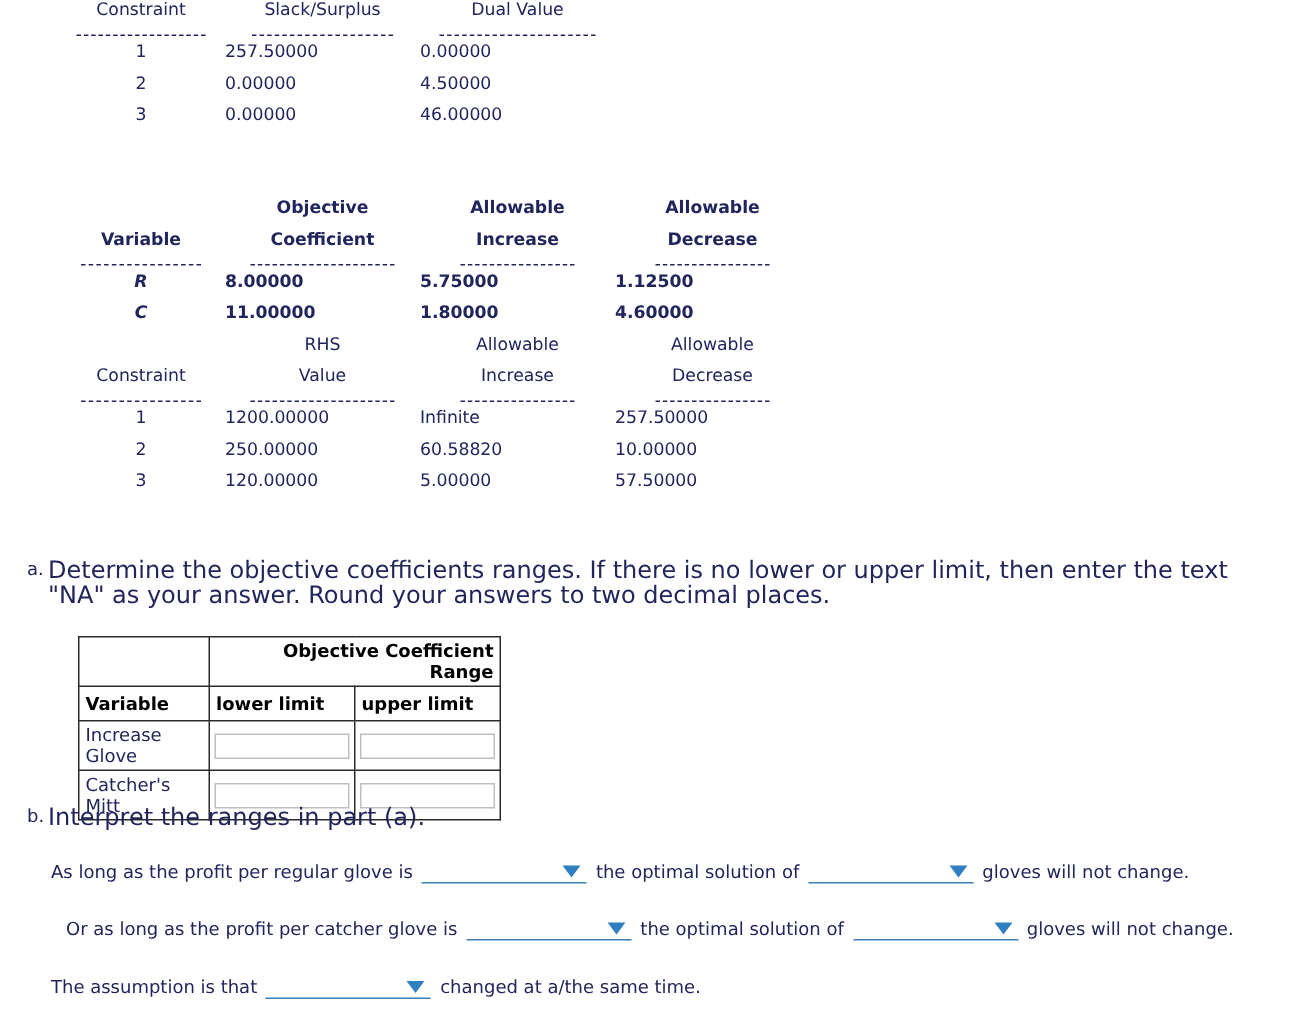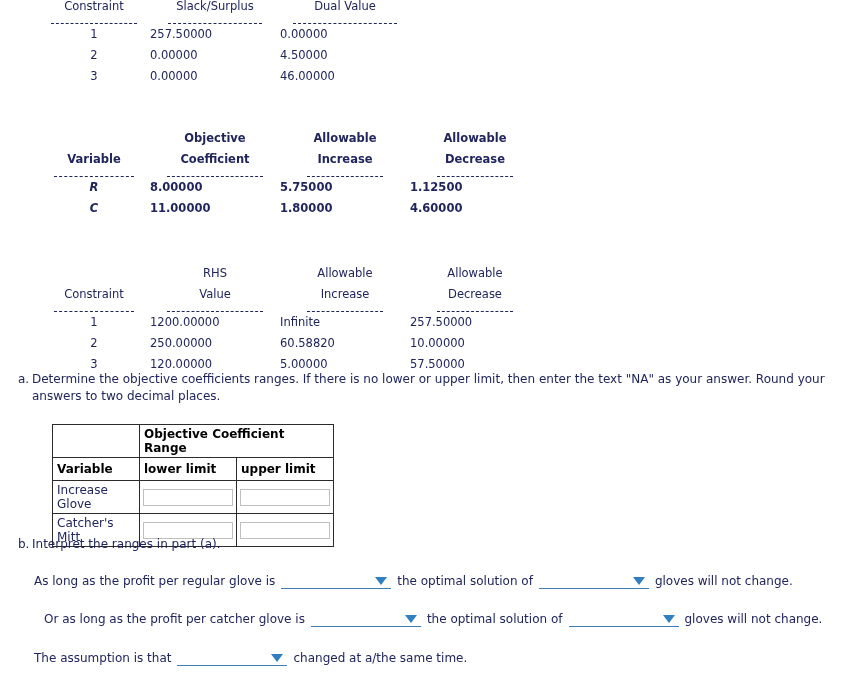--- a/index.html
+++ b/index.html
@@ -70,21 +70,21 @@
     color: #20255c;
   }
   .q-letter {
     position: absolute;
     left: 0;
     top: 0;
     font-size: 12px;
   }
   .q-text {
     margin-left: 14px;
-    font-size: 12px;
+    font-size: 16px;
   }
 
   
   .answer-table {
     position: absolute;
     border-collapse: collapse;
     background: #ffffff;
   }
   .answer-table td {
     border: 1.4px solid #2b2b2b;
@@ -233,21 +233,21 @@
   </tr>
   <tr>
     <td class="ital">C</td>
     <td class="num">11.00000</td>
     <td class="num">1.80000</td>
     <td class="num">4.60000</td>
   </tr>
 </tbody>
   </table>
 
-<table class="report" id="t3" style="left:38px; top:219px;margin-top:44px;">
+<table class="report" id="t3" style="left:38px; top:219px;">
   <tbody>
       <tr>
     <td class="hd c-label"></td>
     <td class="hd c-col">RHS</td>
     <td class="hd c-col">Allowable</td>
     <td class="hd c-col">Allowable</td>
   </tr>
   <tr>
     <td class="hd">Constraint</td>
     <td class="hd">Value</td>
@@ -291,21 +291,21 @@
 
 <div class="q-block" style="left:18px; top:371px; width:832px;">
   <span class="q-letter">a.</span>
   <div class="q-text">Determine the objective coefficients ranges. If there is no lower or upper limit, then enter the text "NA" as your answer. Round your answers to two decimal places.</div>
 </div>
 
 <table class="answer-table" style="left:52px; top:424px;">
   <tbody>
       <tr>
     <td class="cell-var blank">&nbsp;</td>
-    <td class="hdr" colspan="2" style="text-align:left;">Objective Coefficient Range</td>
+    <td class="hdr" colspan="2" style="text-align:right;">Objective Coefficient Range</td>
   </tr>
   <tr>
     <td class="hdr cell-var">Variable</td>
     <td class="hdr cell-lim">lower limit</td>
     <td class="hdr cell-lim">upper limit</td>
   </tr>
   <tr>
     <td class="cell-var">Increase Glove</td>
     <td class="inputcell">
       <input class="ans-input" type="text" value="" style="">

